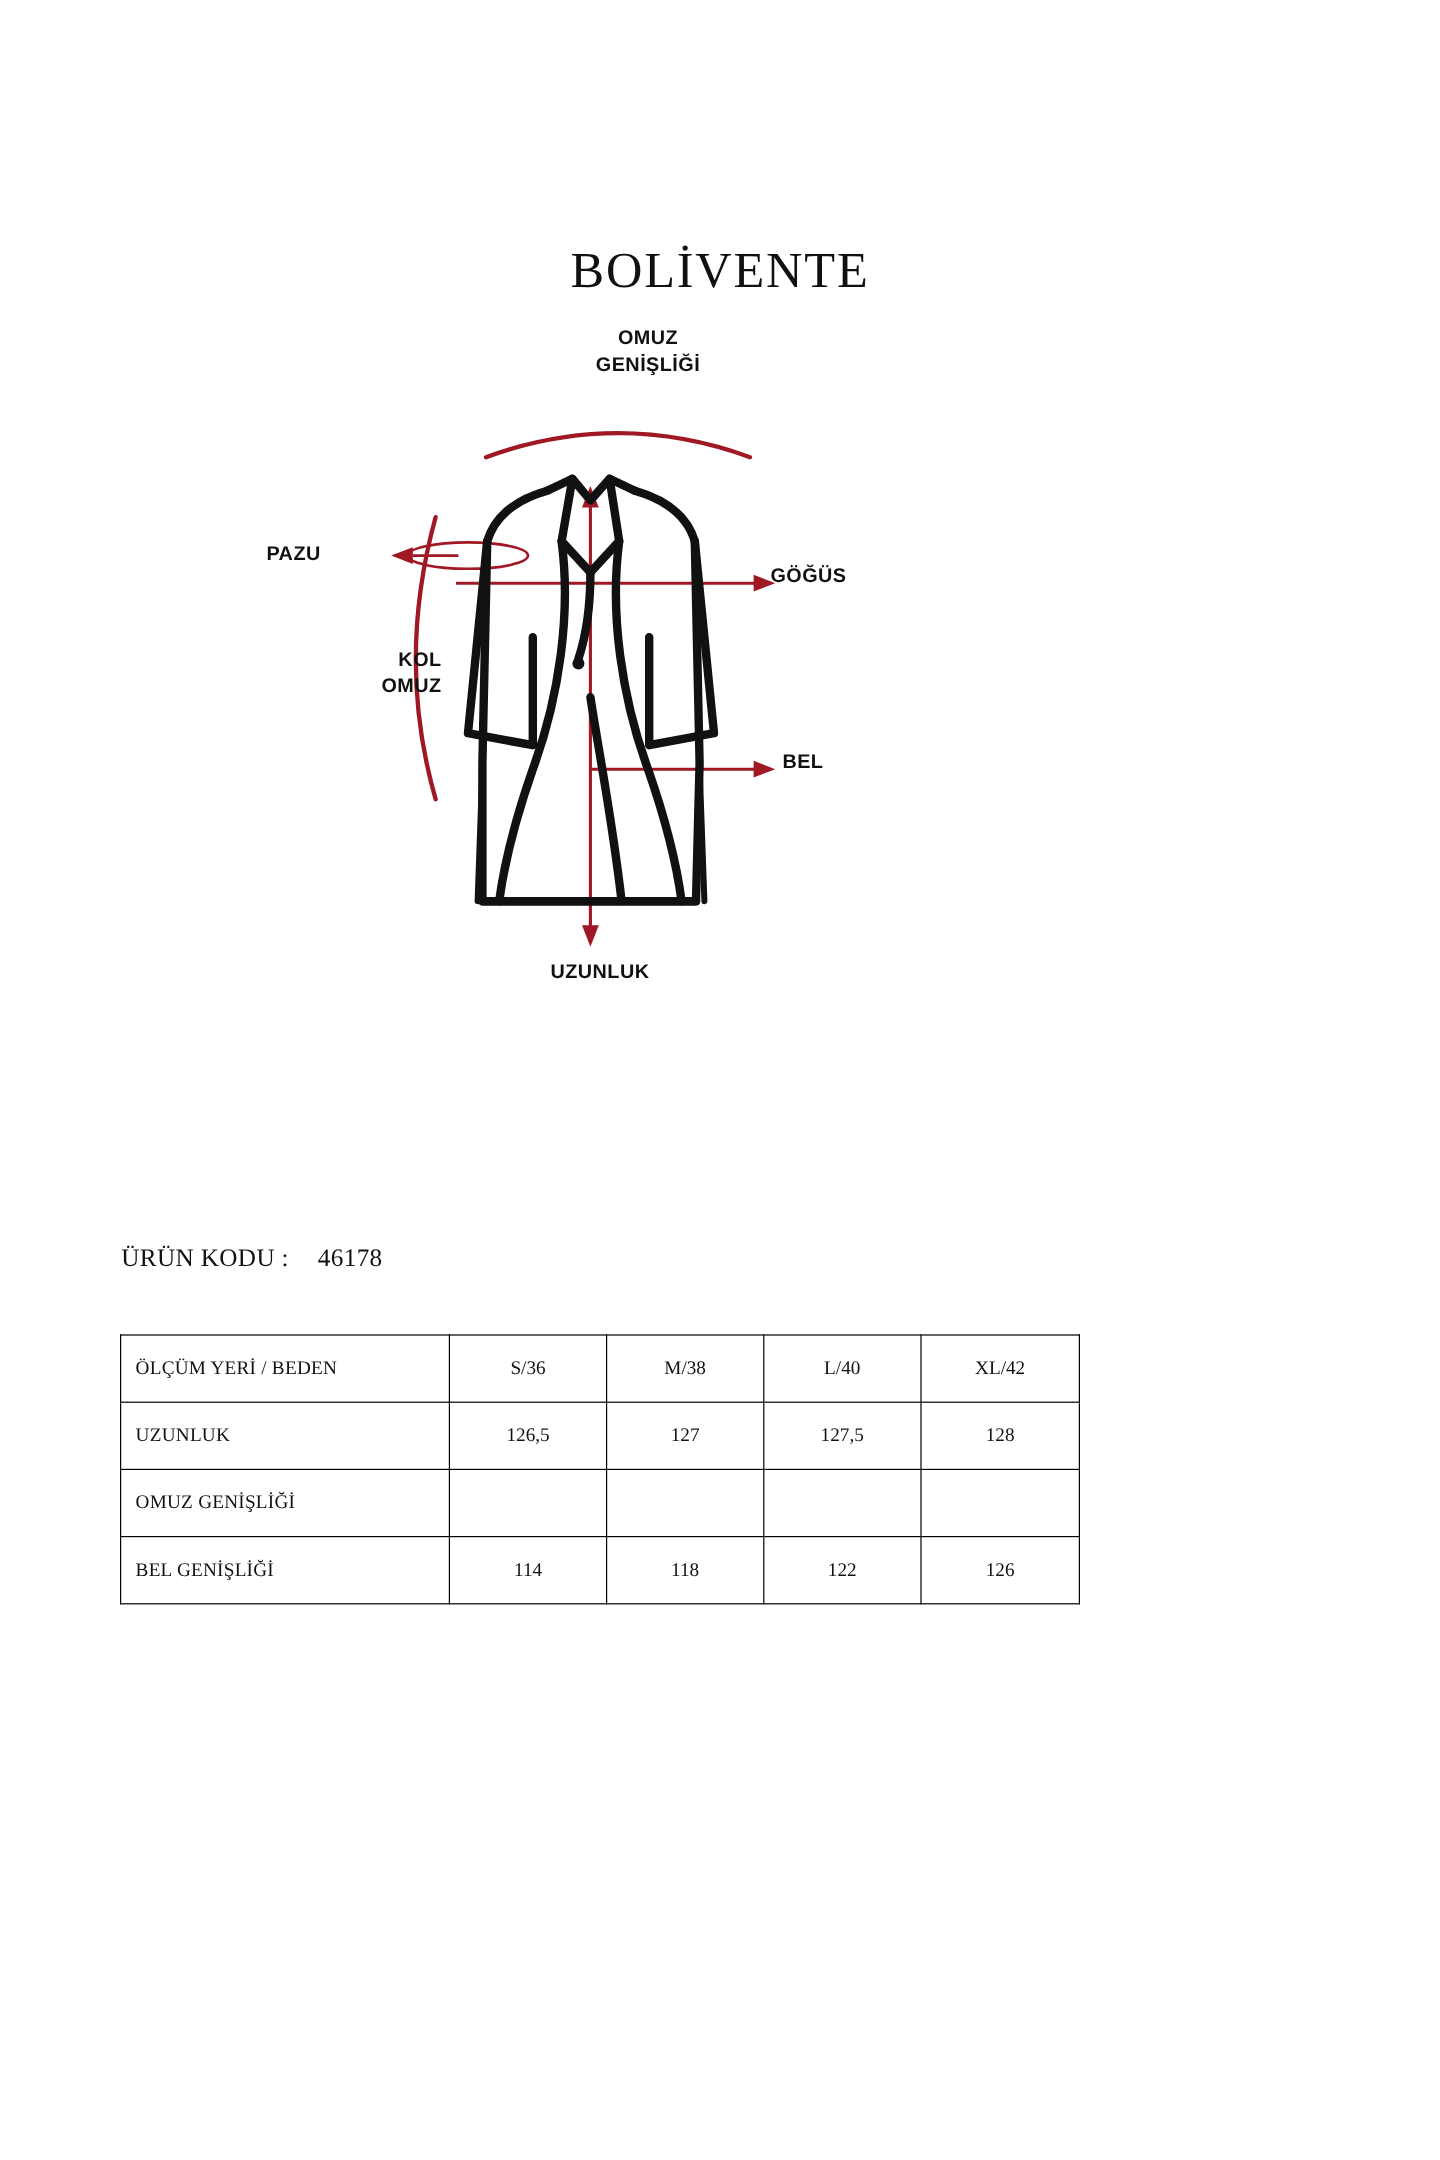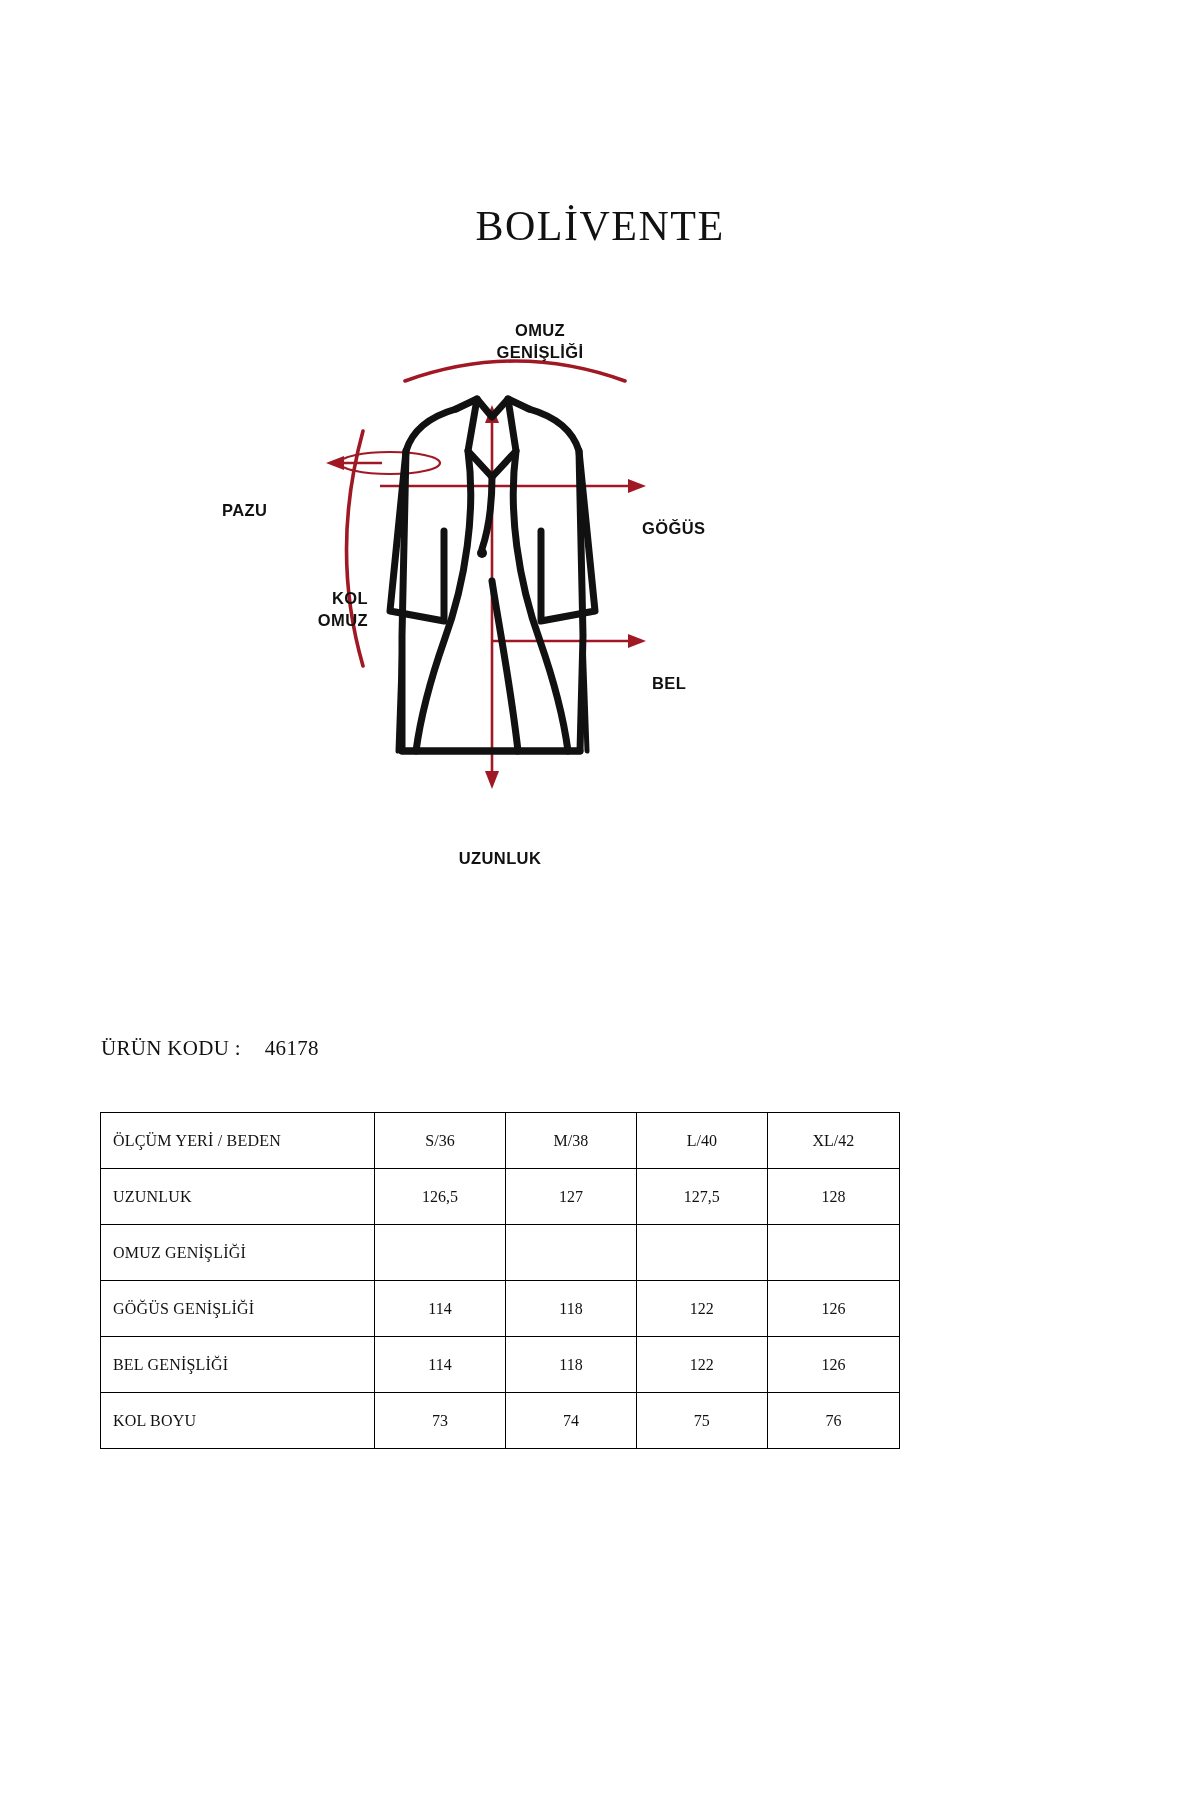--- a/index.html
+++ b/index.html
@@ -49,21 +49,20 @@
   }
   .dlabel {
     position: absolute;
     font-family: "Liberation Sans", sans-serif;
     font-weight: bold;
     font-size: 16.5px;
     color: #111111;
     letter-spacing: 0.4px;
     line-height: 1.35;
     white-space: nowrap;
-    margin-top: 48px;
   }
   .dlabel.center { text-align: center; }
   .dlabel.right  { text-align: right; }
 
   #lbl-omuz   { left: 200px; top: -10px; width: 220px; text-align: center; }
   #lbl-pazu   { left: -8px;  top: 170px; width: 100px; text-align: left; }
   #lbl-gogus  { left: 412px; top: 188px; }
   #lbl-kol    { left: 18px;  top: 258px; width: 120px; text-align: right; }
   #lbl-bel    { left: 422px; top: 343px; }
   #lbl-uzun   { left: 160px; top: 518px; width: 220px; text-align: center; }
@@ -217,40 +216,26 @@
       </tr>
 
       <tr>
         <td class="rowhead">OMUZ GENİŞLİĞİ</td>
         <td class="val"></td>
         <td class="val"></td>
         <td class="val"></td>
         <td class="val"></td>
       </tr>
 
-      <tr>
-        <td class="rowhead">GÖĞÜS GENİŞLİĞİ</td>
-        <td class="val">114</td>
-        <td class="val">118</td>
-        <td class="val">122</td>
-        <td class="val">126</td>
-      </tr>
 
       <tr>
         <td class="rowhead">BEL GENİŞLİĞİ</td>
         <td class="val">114</td>
         <td class="val">118</td>
         <td class="val">122</td>
         <td class="val">126</td>
       </tr>
 
-      <tr>
-        <td class="rowhead">KOL BOYU</td>
-        <td class="val">73</td>
-        <td class="val">74</td>
-        <td class="val">75</td>
-        <td class="val">76</td>
-      </tr>
 
     </tbody>
   </table>
 
 </div>
 
 </body></html>

